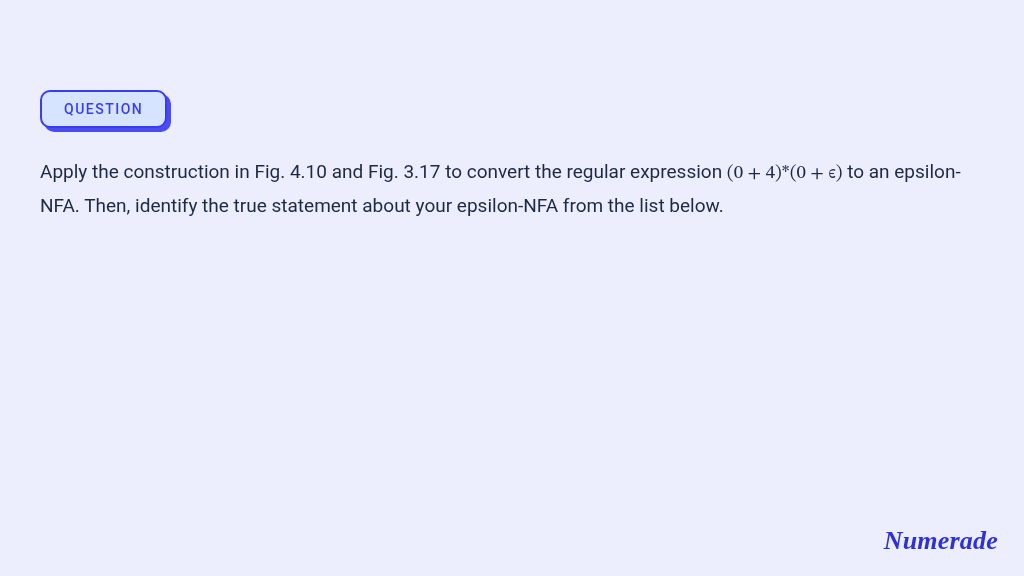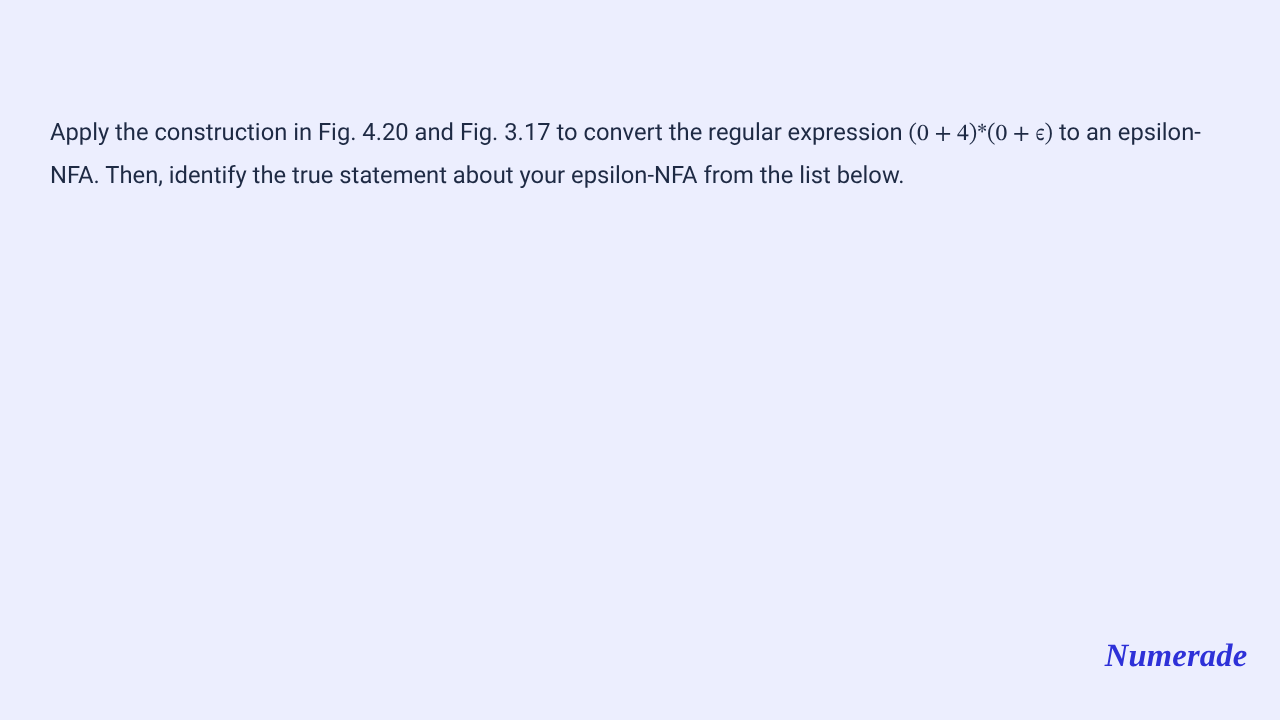--- a/index.html
+++ b/index.html
@@ -43,34 +43,38 @@
     line-height: 1.7;
   }
   .math {
     font-family: "Cambria Math", "STIX Two Math", "Latin Modern Math", Georgia, serif;
     font-weight: 600;
     white-space: nowrap;
   }
   .logo {
     position: absolute;
     right: 26px;
-    bottom: 36px;
+    bottom: 20px;
     font-family: Georgia, "Times New Roman", serif;
     font-style: italic;
     font-weight: 700;
     font-size: 26px;
     color: #2e31d8;
     letter-spacing: 0.2px;
   }
 </style>
 </head>
 <body>
 
 <div class="content">
+  <div class="badge-wrap">
+    <div class="badge-shadow"></div>
+    <div class="badge">QUESTION</div>
+  </div>
 
   <p class="question-text">
-    <span>Apply the construction in Fig. 4.20 and Fig. 3.17 to convert the regular expression </span>
+    <span>Apply the construction in Fig. 4.10 and Fig. 3.17 to convert the regular expression </span>
     <span class="math">(0 + 4)*(0 + ϵ)</span>
     <span> to an epsilon-NFA. Then, identify the true statement about your epsilon-NFA from the list below.</span>
   </p>
 </div>
 
 <div class="logo">Numerade</div>
 
 </body></html>

